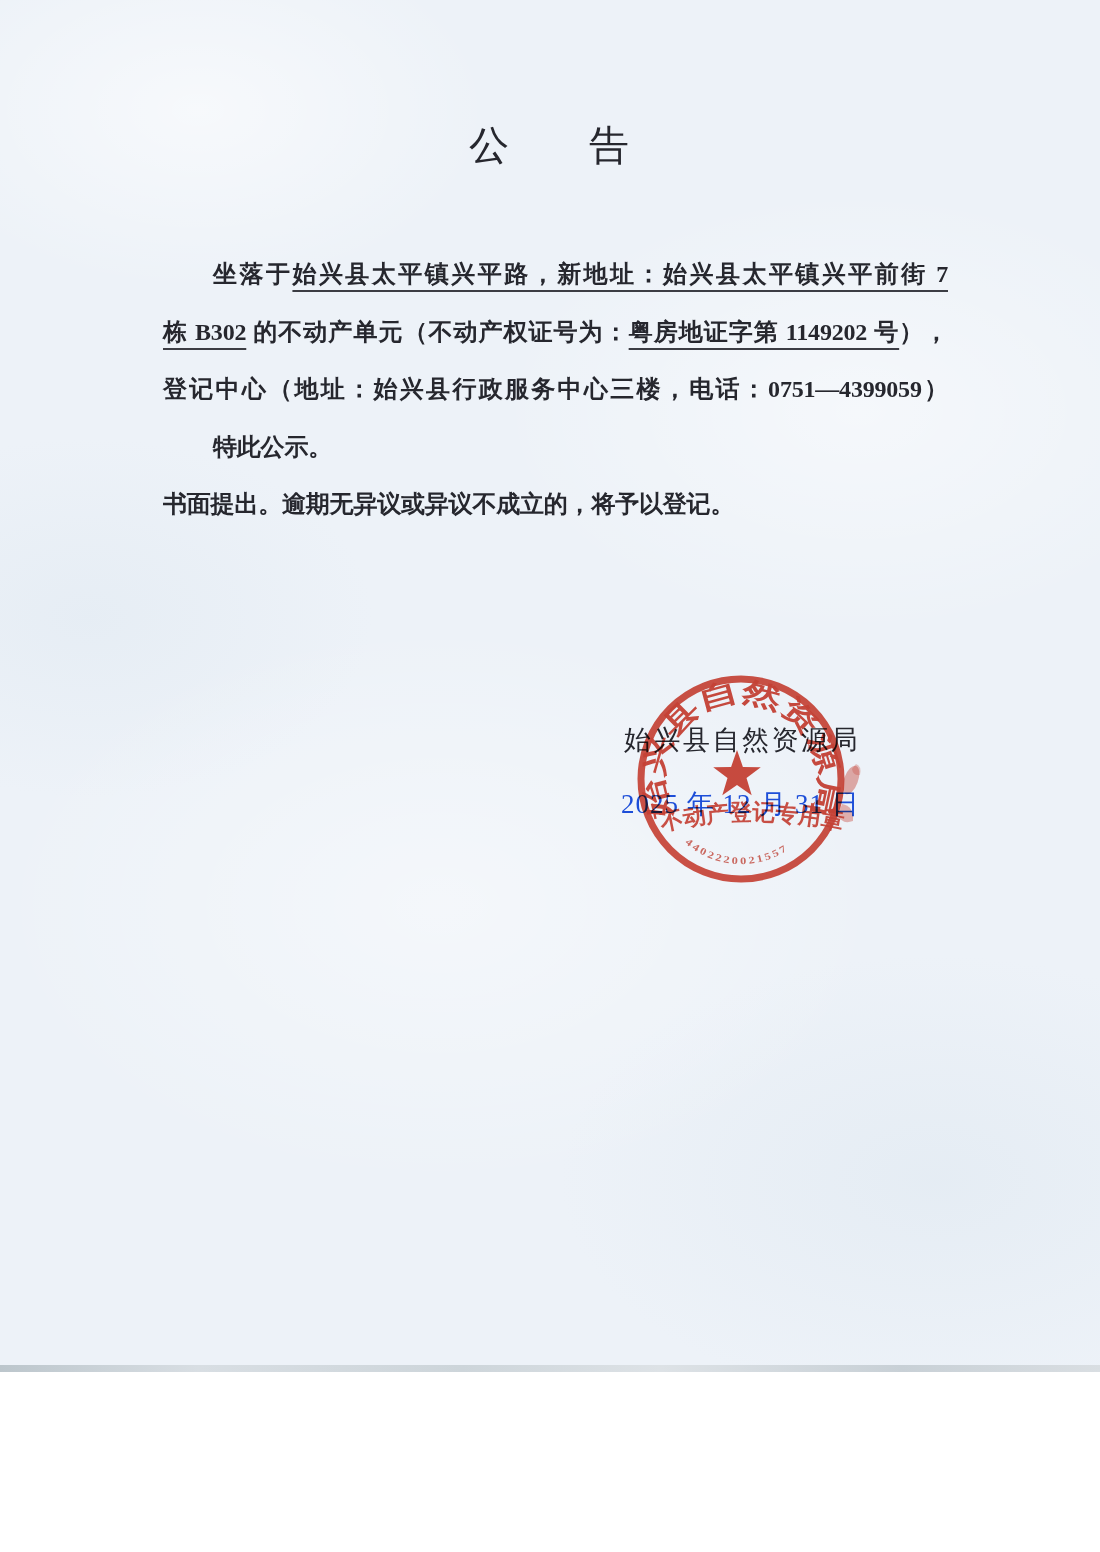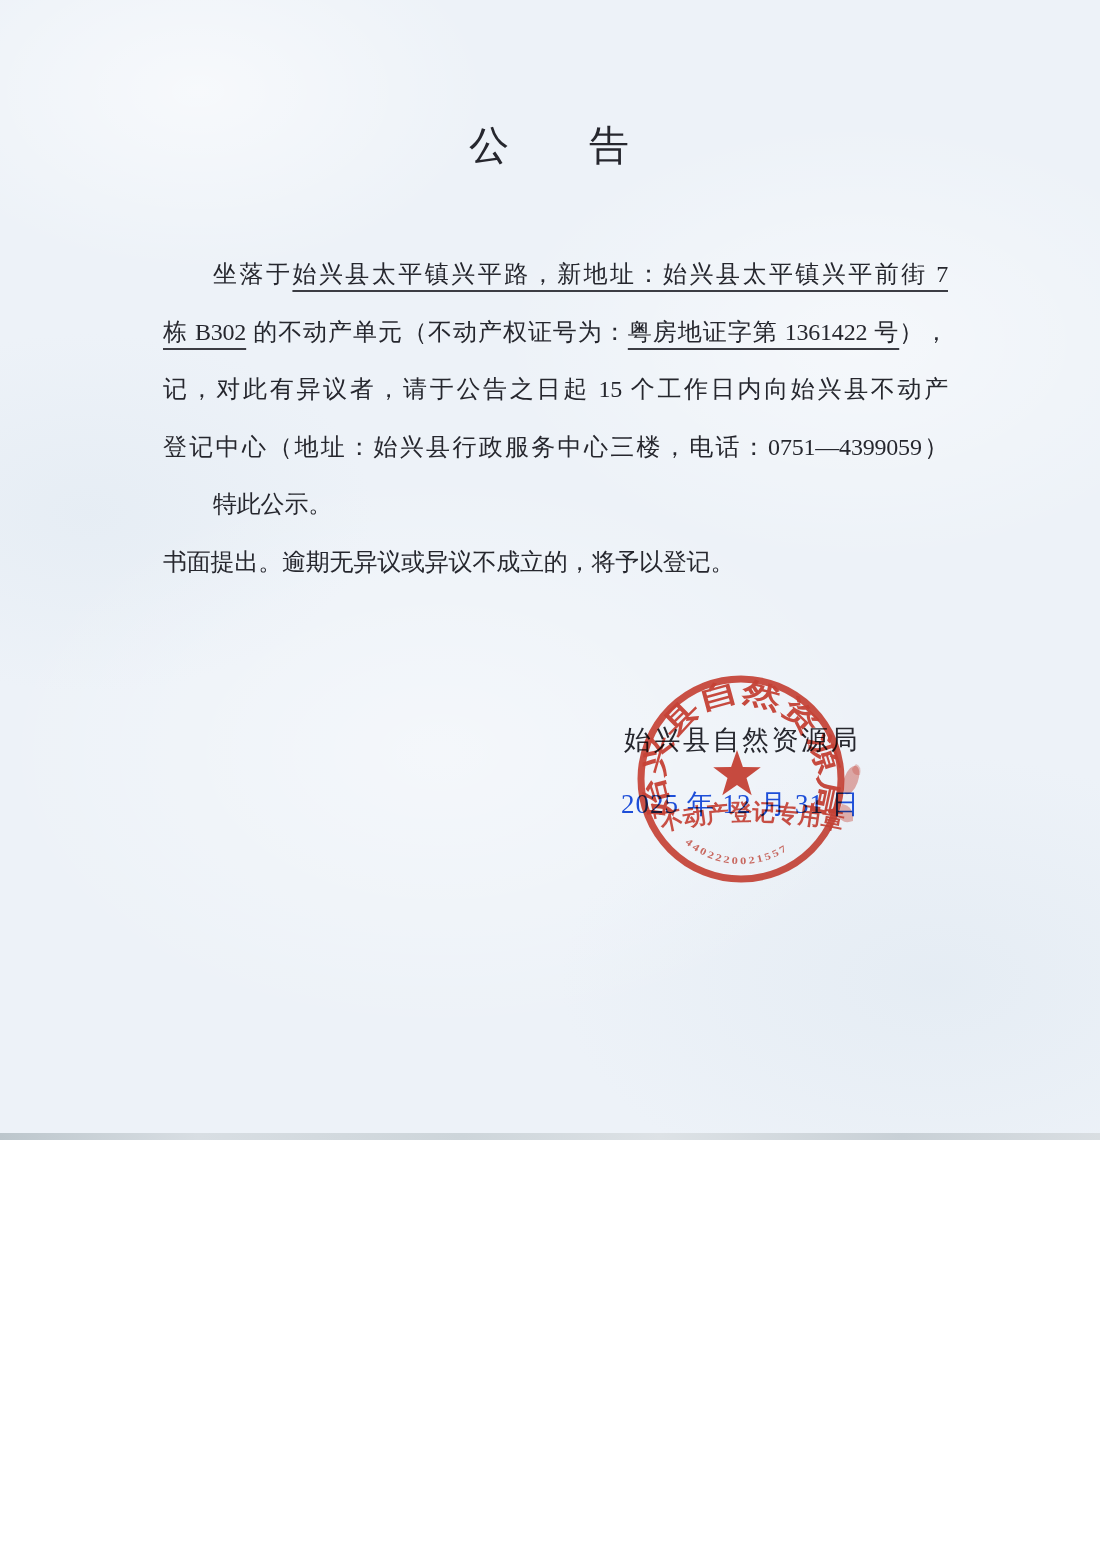--- a/index.html
+++ b/index.html
@@ -1,32 +1,32 @@
 <!DOCTYPE html>
 <html><head>
 <meta charset="utf-8">
 <style>
   html,body{margin:0;padding:0;}
   body{width:1100px;height:1552px;overflow:hidden;
        font-family:"Liberation Serif","DejaVu Serif",serif;}
-  .page{position:relative;width:1100px;height:1140px;
+  .page{position:relative;width:1100px;height:1372px;
         background:#edf2f8;overflow:hidden;}
   
   .page::before{content:"";position:absolute;inset:0;z-index:0;pointer-events:none;
     background:
       radial-gradient(420px 260px at 18% 8%, rgba(255,255,255,.55), rgba(255,255,255,0) 70%),
       radial-gradient(520px 320px at 78% 30%, rgba(255,255,255,.45), rgba(255,255,255,0) 70%),
       radial-gradient(600px 380px at 40% 66%, rgba(255,255,255,.40), rgba(255,255,255,0) 75%),
       radial-gradient(500px 300px at 85% 86%, rgba(214,226,236,.35), rgba(255,255,255,0) 75%),
       radial-gradient(380px 240px at 8% 45%, rgba(214,226,236,.30), rgba(255,255,255,0) 75%);}
   .title{position:absolute;left:0;top:118px;width:1100px;margin:0;
          text-align:center;font-size:40px;font-weight:500;color:#26272e;
          word-spacing:66px;letter-spacing:2px;z-index:1;}
   .body{position:absolute;left:163px;top:246px;width:785px;z-index:1;
-        font-size:24px;color:#26272e;line-height:57.5px;}
+        font-size:24px;color:#26272e;line-height:57.5px;font-weight:bold;}
   .line{letter-spacing:-0.2px;white-space:normal;}
   .line.just{text-align:justify;text-align-last:justify;}
   .line.indent{text-indent:50px;}
   .u{text-decoration:underline;text-underline-offset:8px;
      text-decoration-thickness:1.5px;text-decoration-color:#3c3d44;}
   .sig-org{position:absolute;left:624px;top:722px;font-size:27px;color:#26272e;
            letter-spacing:2.5px;z-index:1;}
   .sig-date{position:absolute;left:621px;top:786px;font-size:27px;color:#1d4ed8;
             letter-spacing:1px;z-index:1;}
   .seal{position:absolute;left:630px;top:668px;width:250px;height:235px;
@@ -37,22 +37,21 @@
 </style>
 </head>
 <body>
 
 <div class="page">
 
   <h1 class="title">公 告</h1>
 
   <div class="body">
       <div class="line just indent"><span>坐落于</span><span class="u">始兴县太平镇兴平路，新地址：始兴县太平镇兴平前街 7</span></div>
-      <div class="line just"><span class="u">栋 B302</span><span> 的不动产单元（不动产权证号为：</span><span class="u">粤房地证字第 1361422 号</span><span>），</span></div>
-      <div class="line just"><span>记，对此有异议者，请于公告之日起 15 个工作日内向始兴县不动产</span></div>
+      <div class="line just"><span class="u">栋 B302</span><span> 的不动产单元（不动产权证号为：</span><span class="u">粤房地证字第 1149202 号</span><span>），</span></div>
       <div class="line just"><span>登记中心（地址：始兴县行政服务中心三楼，电话：0751—4399059）</span></div>
       <div class="line indent"><span>特此公示。</span></div>
       <div class="line"><span>书面提出。逾期无异议或异议不成立的，将予以登记。</span></div>
     </div>
 
   <div class="sig-org">始兴县自然资源局</div>
   <div class="sig-date">2025 年 12 月 31 日</div>
 
   <svg class="seal" viewBox="0 0 250 235" xmlns="http://www.w3.org/2000/svg">
     <defs>

